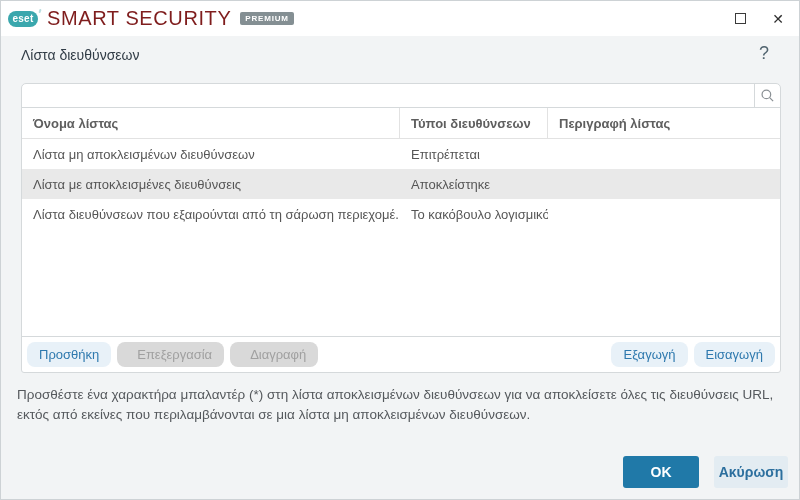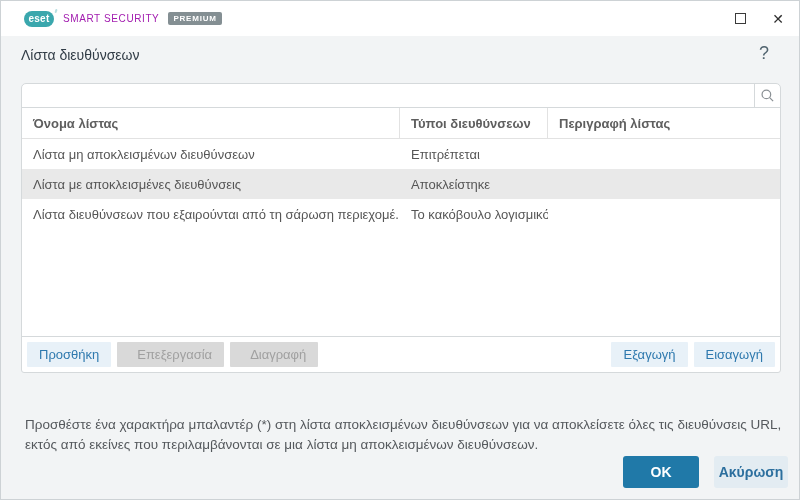--- a/index.html
+++ b/index.html
@@ -10,37 +10,37 @@
     background: #f2f4f5;
     overflow: hidden;
     border: 1px solid #cdd2d5;
   }
 
   
   .topbar {
     position: absolute; left: 0; top: 0; width: 800px; height: 35px;
     background: #ffffff;
     display: flex; align-items: center; justify-content: space-between;
-    padding: 0 10px 0 23px;
+    padding: 0 10px 0 7px;
   }
   .brand { display: flex; align-items: center; gap: 9px; }
   .logo {
     display: inline-flex; align-items: center; justify-content: center;
     width: 30px; height: 16px; border-radius: 8px;
     background: #3aa7ad; color: #ffffff;
     font-size: 10px; font-weight: bold; letter-spacing: 0.3px;
     position: relative;
   }
   .logo::after {
     content: ""; position: absolute; right: -3px; top: -2px;
     width: 2px; height: 4px; background: #b9dfe1; border-radius: 1px;
     transform: rotate(18deg);
   }
   .product {
-    color: #a21caf; font-size: 10px; letter-spacing: 0.6px;
+    color: #7f1d1d; font-size: 20px; letter-spacing: 0.6px;
   }
   .premium {
     background: #848f93; color: #ffffff;
     font-size: 8px; font-weight: bold; letter-spacing: 0.8px;
     padding: 2px 5px; border-radius: 2px;
   }
   .wincontrols { display: flex; align-items: center; gap: 12px; }
   .winbtn {
     width: 26px; height: 26px; display: flex; align-items: center; justify-content: center;
     cursor: pointer; color: #2e2e2e; font-size: 14px;
@@ -93,32 +93,32 @@
     display: flex; align-items: center;
     font-size: 13px; color: #565656;
     padding-left: 11px; overflow: hidden; white-space: nowrap;
   }
   .filler { flex: 1; }
   .btnrow {
     height: 36px; border-top: 1px solid #d5d9db;
     display: flex; align-items: center; gap: 6px; padding: 0 5px;
   }
   .btn {
-    border: none; border-radius: 1px; font-size: 13px;
+    border: none; border-radius: 8px; font-size: 13px;
     padding: 5px 12px; cursor: pointer;
     font-family: "Liberation Sans", sans-serif;
   }
   .btn.blue { background: #e8f1f8; color: #2e79ae; }
   .btn.gray { background: #d9d9d9; color: #a0a0a0; cursor: default; padding-left: 20px; }
   .spacer { flex: 1; }
 
   
   .hint {
-    position: absolute; left: 24px; top: 384px; width: 758px;
-    font-size: 13.5px; line-height: 20px; color: #55595d; margin-top: 30px;
+    position: absolute; left: 16px; top: 384px; width: 758px;
+    font-size: 13.5px; line-height: 20px; color: #55595d;
   }
   .ok-btn {
     position: absolute; left: 622px; top: 455px; width: 76px; height: 32px;
     background: #2079a8; color: #ffffff; border: none; border-radius: 3px;
     font-size: 14px; font-weight: bold; cursor: pointer;
     font-family: Liberation Sans, sans-serif;
   }
   .cancel-btn {
     position: absolute; left: 713px; top: 455px; width: 74px; height: 32px;
     background: #e3ecf2; color: #2c6f9e; border: none; border-radius: 3px;

